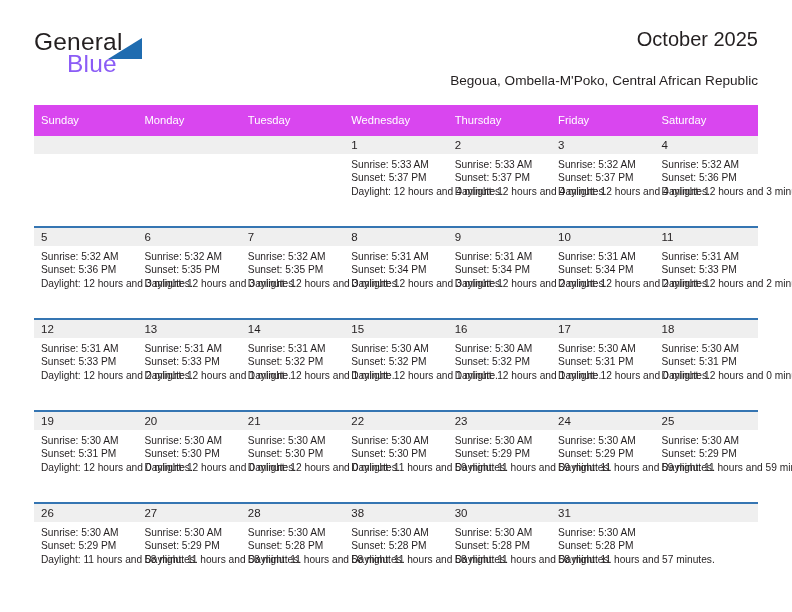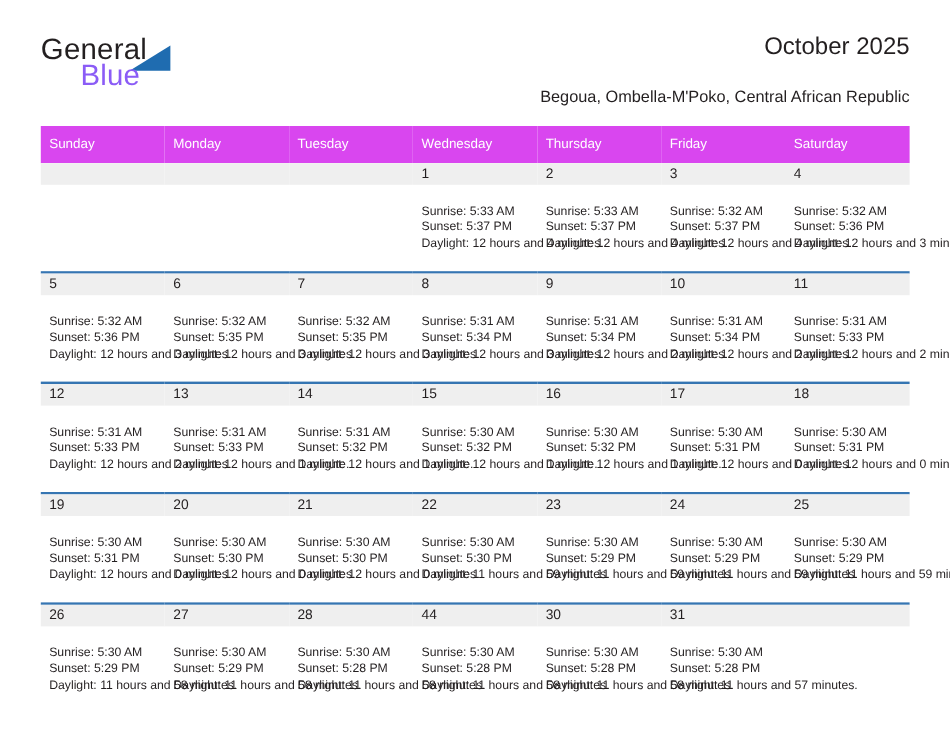--- a/index.html
+++ b/index.html
@@ -140,21 +140,21 @@
     line-height: 18px;
     padding-left: 7px;
     font-size: 11.5px;
     color: #231f20;
     box-sizing: border-box;
   }
   .daybox.empty .daynum-band {
     background: #efefef;
   }
   .daylines {
-    padding: 16px 6px 0 7px;
+    padding: 4px 6px 0 7px;
     font-size: 10.2px;
     line-height: 13.4px;
     color: #231f20;
   }
   .daylines div {
     white-space: nowrap;
   }
   .daylight-wrap {
     white-space: normal;
   }
@@ -500,21 +500,21 @@
               <div class="daynum-band">28</div>
               <div class="daylines">
                 <div>Sunrise: 5:30 AM</div>
                 <div>Sunset: 5:28 PM</div>
                 <div class="daylight-wrap">Daylight: 11 hours and 58 minutes.</div>
               </div>
             </div>
           </td>
           <td>
             <div class="daybox">
-              <div class="daynum-band">44</div>
+              <div class="daynum-band">38</div>
               <div class="daylines">
                 <div>Sunrise: 5:30 AM</div>
                 <div>Sunset: 5:28 PM</div>
                 <div class="daylight-wrap">Daylight: 11 hours and 58 minutes.</div>
               </div>
             </div>
           </td>
           <td>
             <div class="daybox">
               <div class="daynum-band">30</div>

